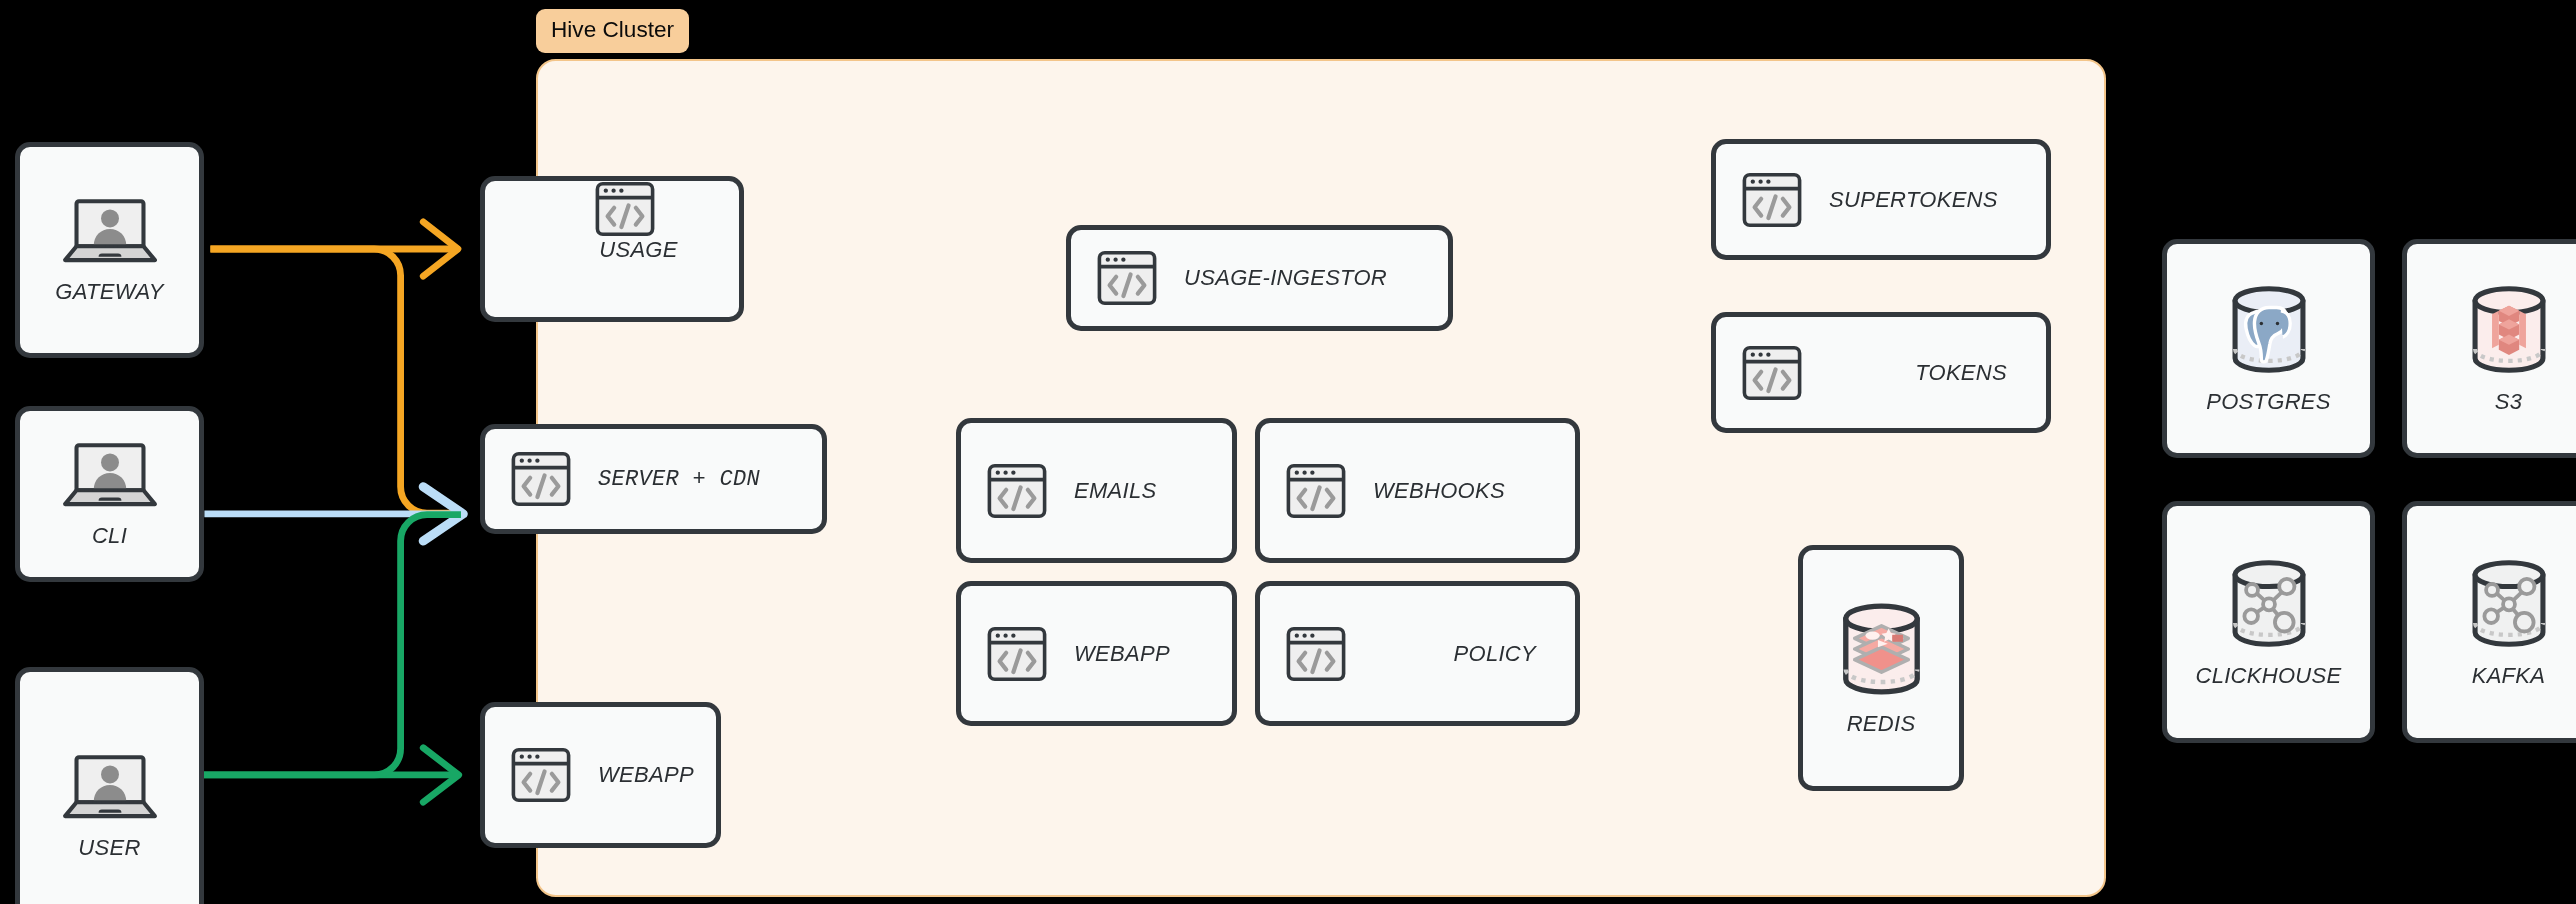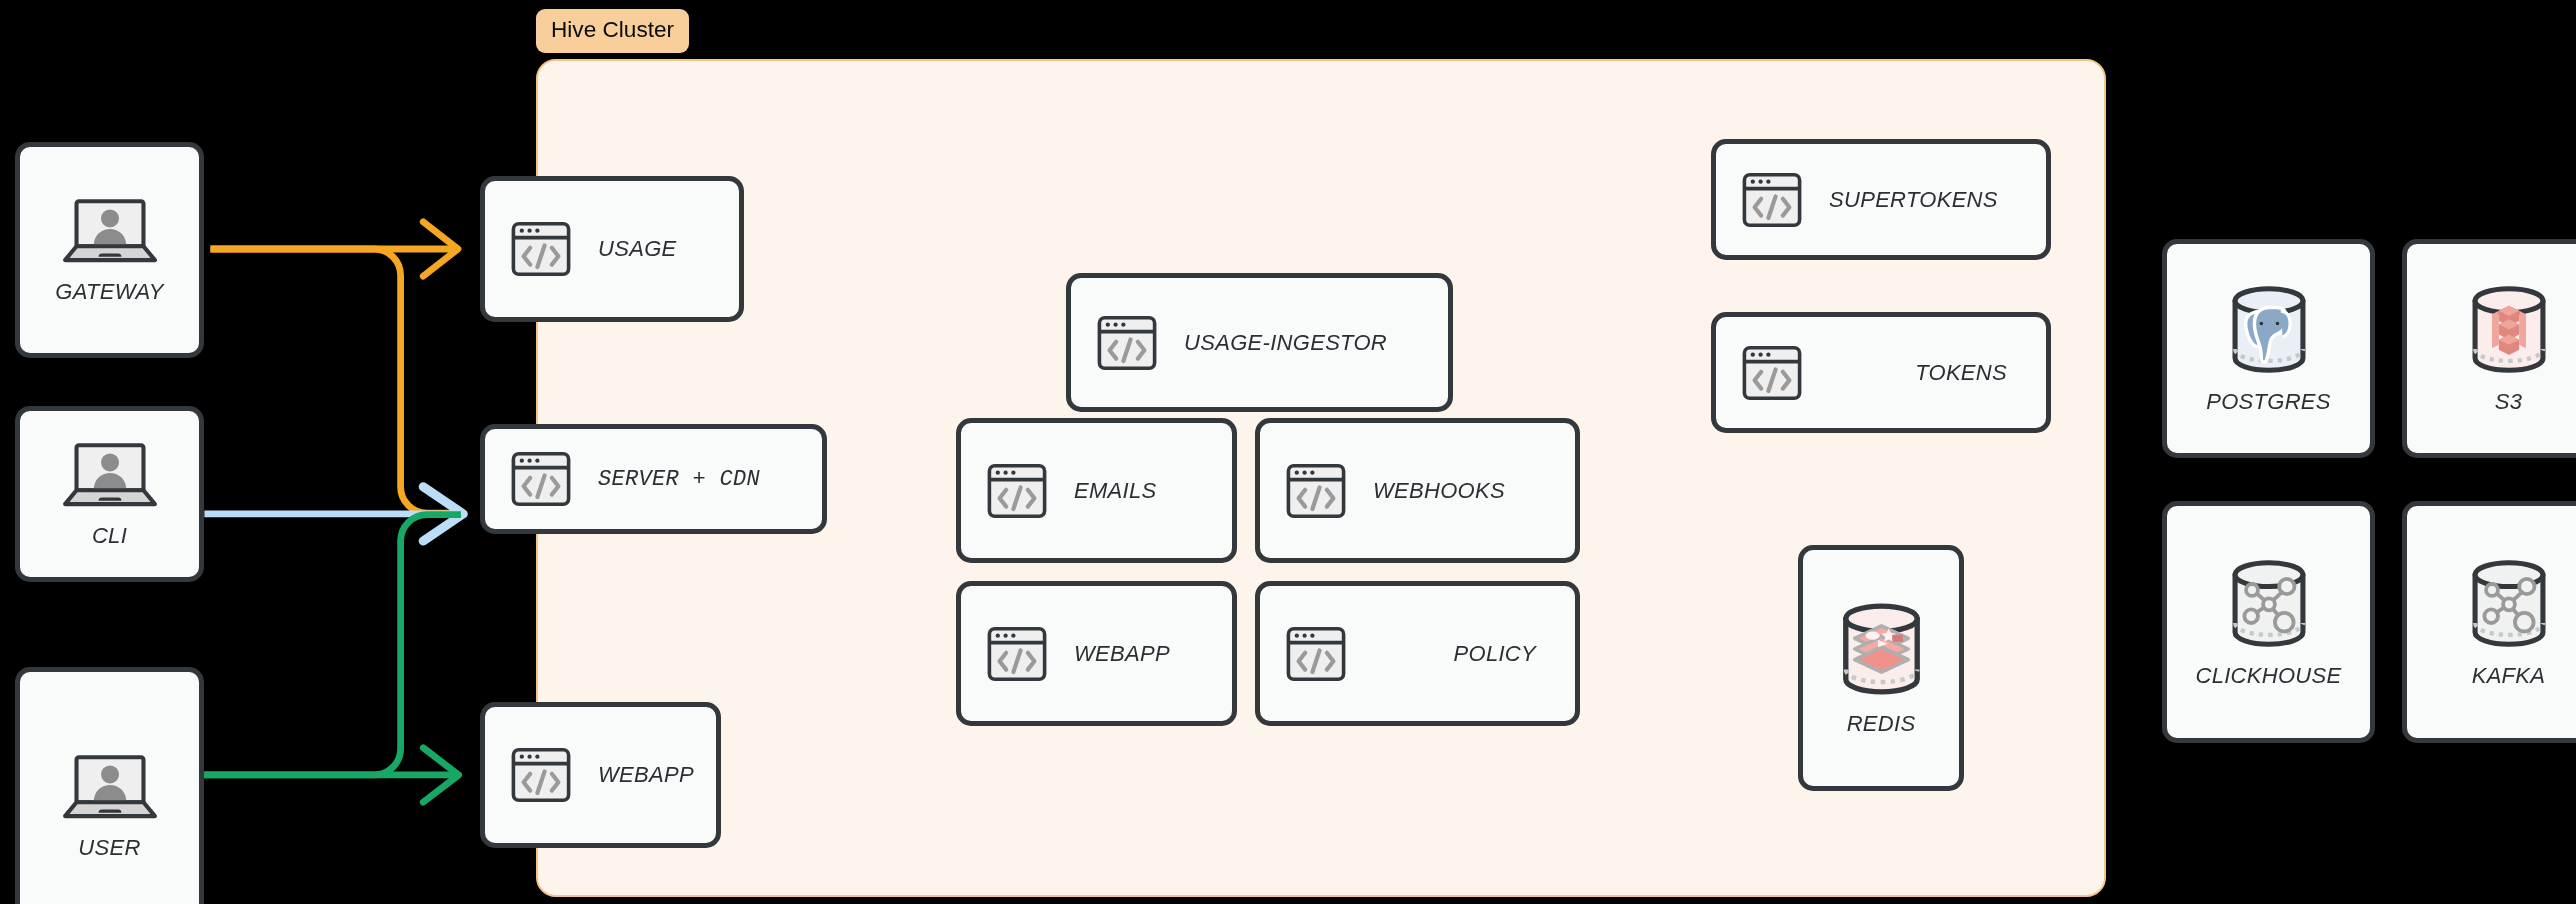--- a/index.html
+++ b/index.html
@@ -224,42 +224,42 @@
   <div class="node-label">CLI</div>
 </div>
 
 <div class="node stack" style="left:15px; top:667px; width:189px; height:279px;">
   <svg class="icon-box" width="98" height="71" viewBox="0 0 130 94">
       <use href="#sym-laptop-user"></use>
     </svg>
   <div class="node-label">USER</div>
 </div>
 
-<div class="node svc" style="left:480px; top:176px; width:264px; height:146px;">
+<div class="node svc" style="left:480px; top:176px; width:264px; height:146px;flex-direction:column;">
   <svg class="icon-box" width="60" height="56" viewBox="0 0 80 74">
       <use href="#sym-code-window"></use>
     </svg>
   <div class="node-label">USAGE</div>
 </div>
 
 <div class="node svc" style="left:480px; top:424px; width:347px; height:110px;font-family:Liberation Mono, monospace;">
   <svg class="icon-box" width="60" height="56" viewBox="0 0 80 74">
       <use href="#sym-code-window"></use>
     </svg>
   <div class="node-label">SERVER + CDN</div>
 </div>
 
 <div class="node svc" style="left:480px; top:702px; width:241px; height:146px;">
   <svg class="icon-box" width="60" height="56" viewBox="0 0 80 74">
       <use href="#sym-code-window"></use>
     </svg>
   <div class="node-label">WEBAPP</div>
 </div>
 
-<div class="node svc" style="left:1066px; top:225px; width:387px; height:139px;margin-top:48px;">
+<div class="node svc" style="left:1066px; top:225px; width:387px; height:106px;">
   <svg class="icon-box" width="60" height="56" viewBox="0 0 80 74">
       <use href="#sym-code-window"></use>
     </svg>
   <div class="node-label">USAGE-INGESTOR</div>
 </div>
 
 <div class="node svc" style="left:956px; top:418px; width:281px; height:145px;">
   <svg class="icon-box" width="60" height="56" viewBox="0 0 80 74">
       <use href="#sym-code-window"></use>
     </svg>

